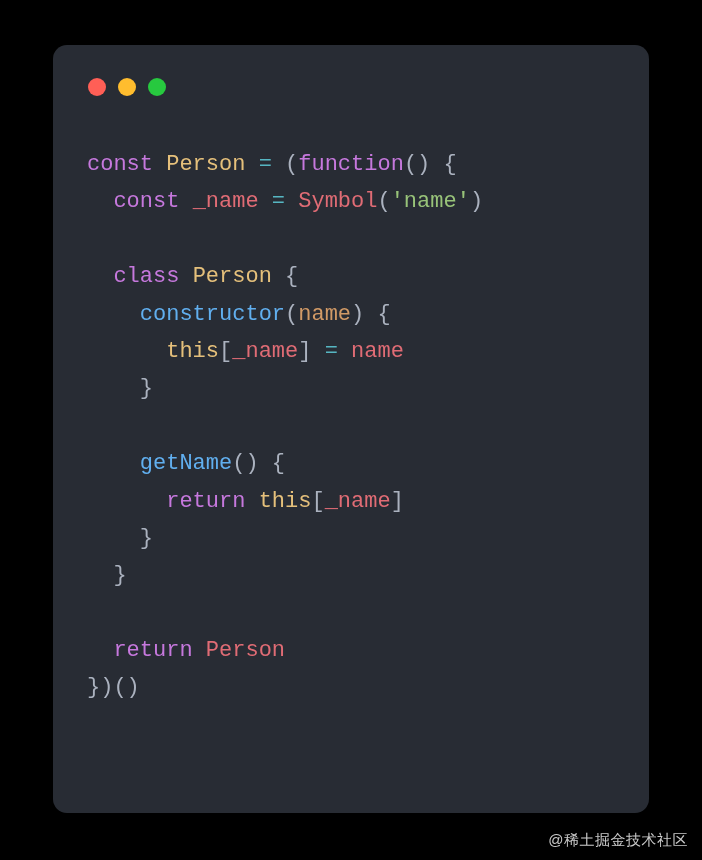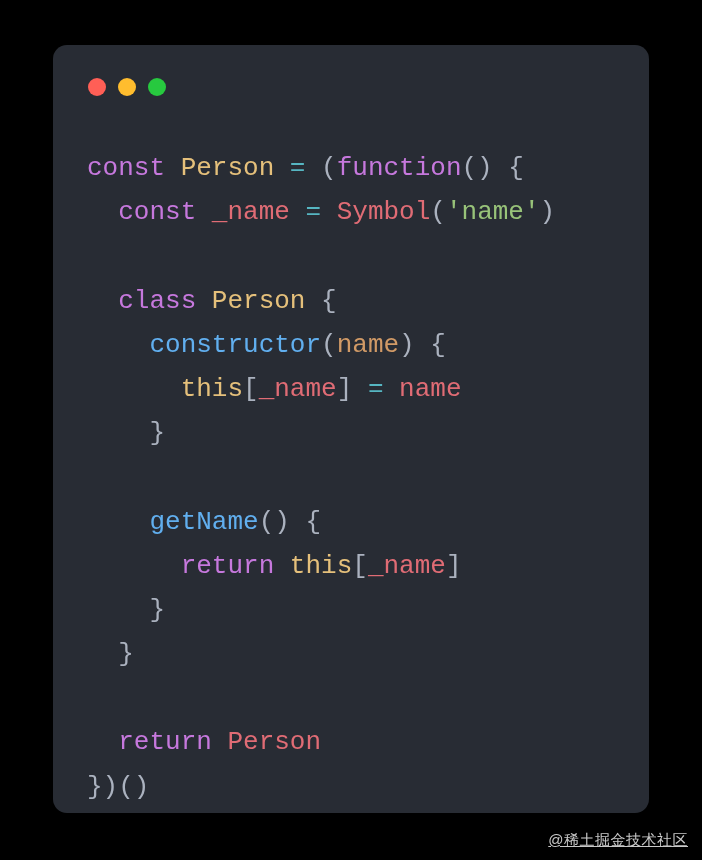--- a/index.html
+++ b/index.html
@@ -25,42 +25,41 @@
   }
   .dot {
     width:18px; height:18px;
     border-radius:50%;
   }
   .dot.red    { background:#ff5f56; }
   .dot.yellow { background:#ffbd2e; }
   .dot.green  { background:#27c93f; }
   pre.code {
     padding:50px 0 0 34px;
-    font-size:26px;
+    font-size:22px;
     line-height:1.70;
     color:#abb2bf;
     white-space:pre;
     font-family:inherit;
   }
   .kw   { color:#c678dd; }  
   .cls  { color:#e5c07b; }  
   .fn   { color:#61afef; }  
   .sym  { color:#e06c75; }  
   .eq   { color:#56b6c2; }  
   .str  { color:#98c379; }  
   .par  { color:#d19a66; }  
   .pn   { color:#abb2bf; }  
   .watermark {
     position:absolute;
     right:14px; bottom:10px;
     color:#c9c9c9;
     font-family:"PingFang SC","Microsoft YaHei",sans-serif;
     font-size:15px;
     letter-spacing:0.5px;
-    text-decoration:underline;
   }
 </style>
 </head>
 <body>
 
 <div class="card">
   <div class="dots">
     <span class="dot red"></span>
     <span class="dot yellow"></span>
     <span class="dot green"></span>

